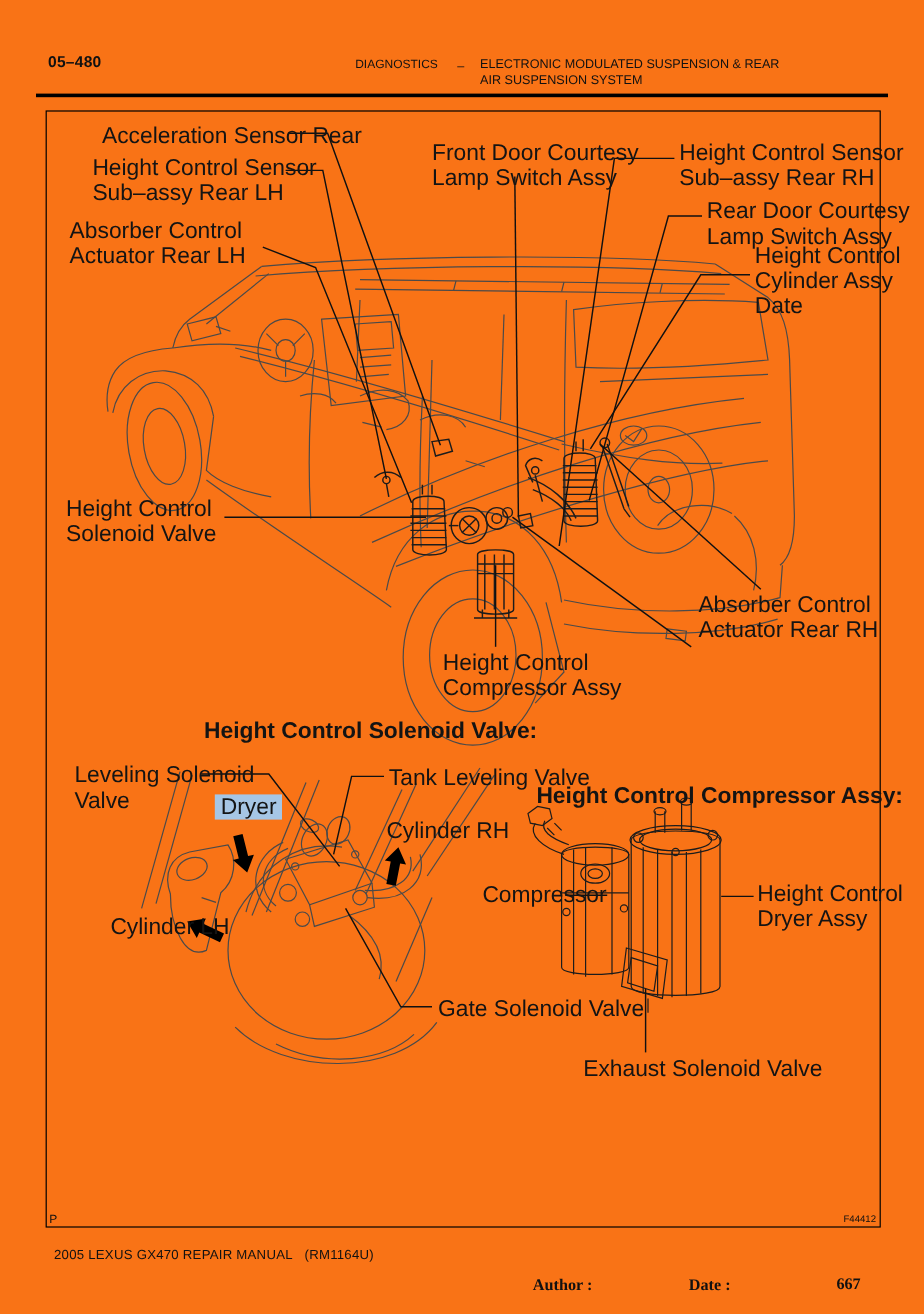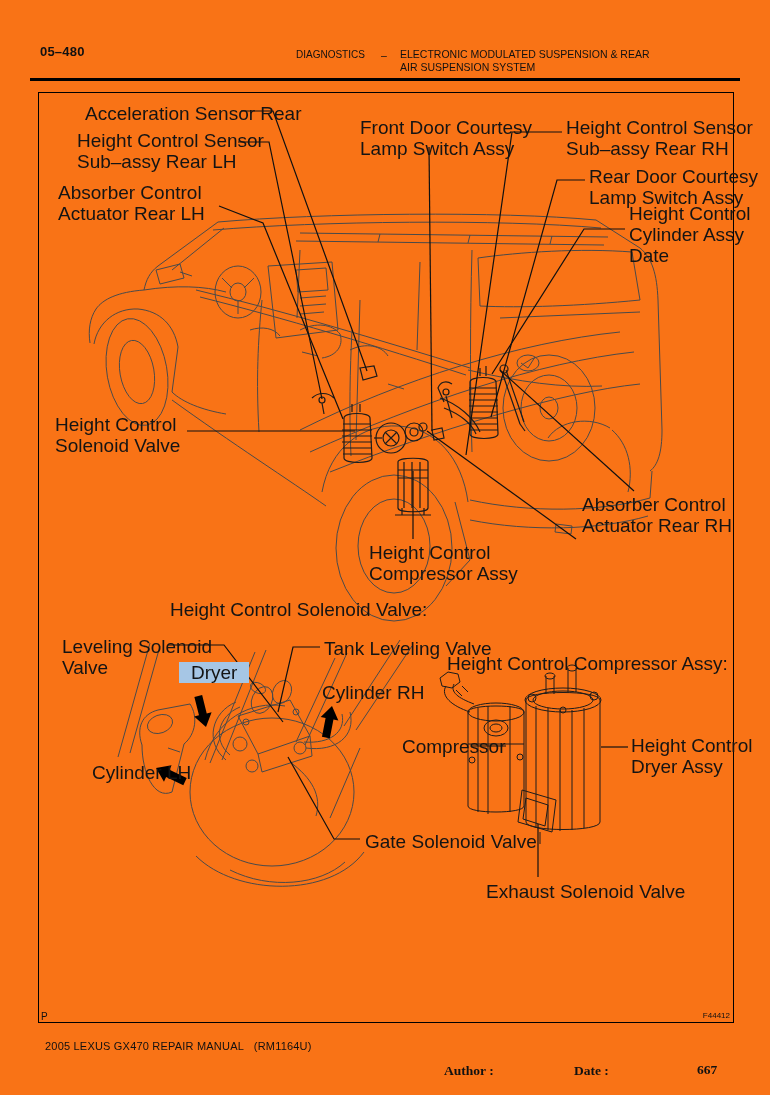--- a/index.html
+++ b/index.html
@@ -10,22 +10,22 @@
   .pagecode{font-weight:bold;font-size:13px;letter-spacing:.2px}
   .sect{font-weight:normal;font-size:10px}
   .ttl{font-size:10.5px;line-height:12.5px}
   .rule{position:absolute;left:30px;width:710px;height:2.5px;background:#000}
   
   .frame{position:absolute;left:38px;top:92px;width:694px;height:929px;border:1.6px solid #000}
   .corner{position:absolute;left:2px;bottom:0px;font-size:10px}
   .figcode{position:absolute;right:3px;bottom:2px;font-size:8px}
   
   .lbl{position:absolute;font-size:19px;line-height:21px;white-space:nowrap;color:#141414}
-  .lbl.b{font-weight:normal}
-  .hl{padding:0 12px}
+  .lbl.b{font-weight:bold}
+  .hl{padding:0 5px}
   
   .foot{font-size:11px;letter-spacing:.2px}
   .serifb{font-family:"Liberation Serif",serif;font-weight:bold;font-size:13.5px}
   svg{position:absolute;left:0;top:0}
   svg *{vector-effect:non-scaling-stroke}
 </style>
 </head>
 <body>
 
 <div id="page">

